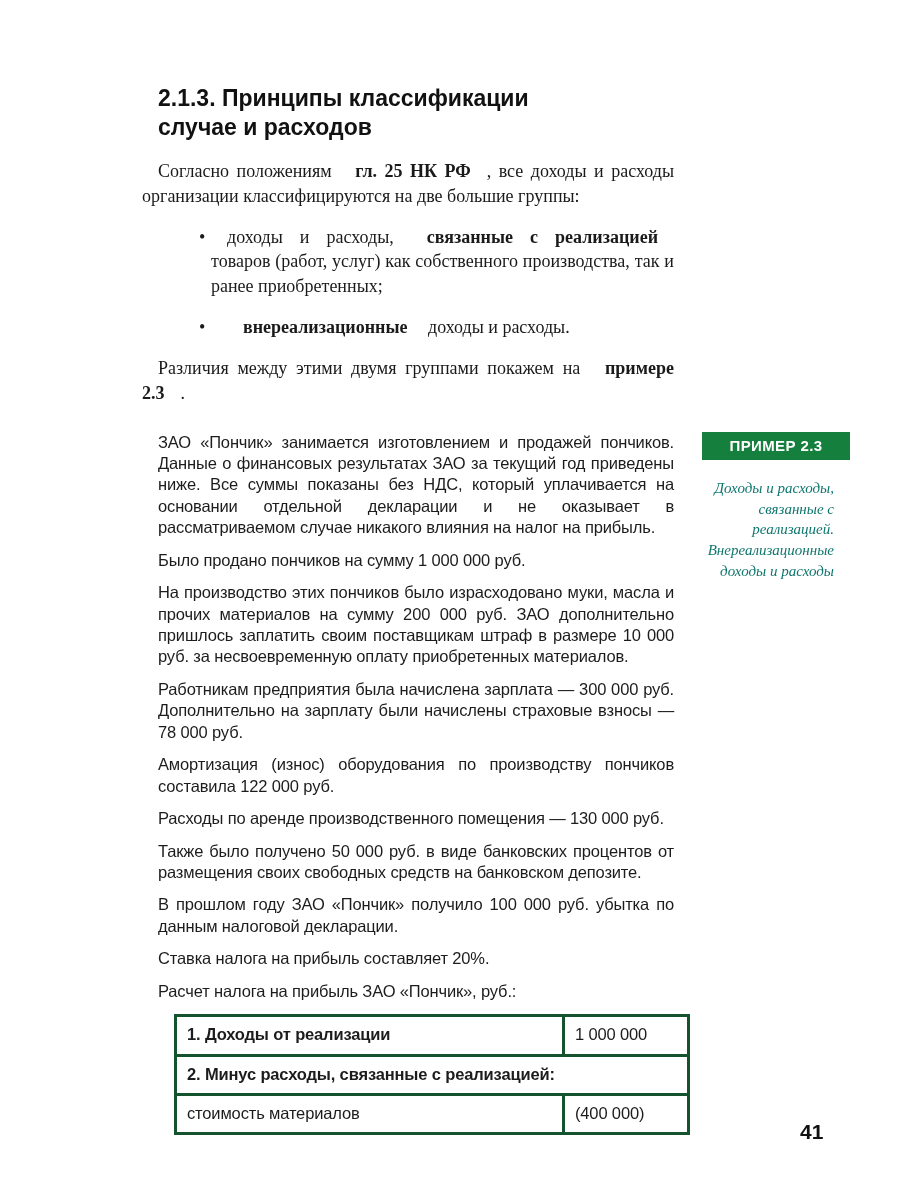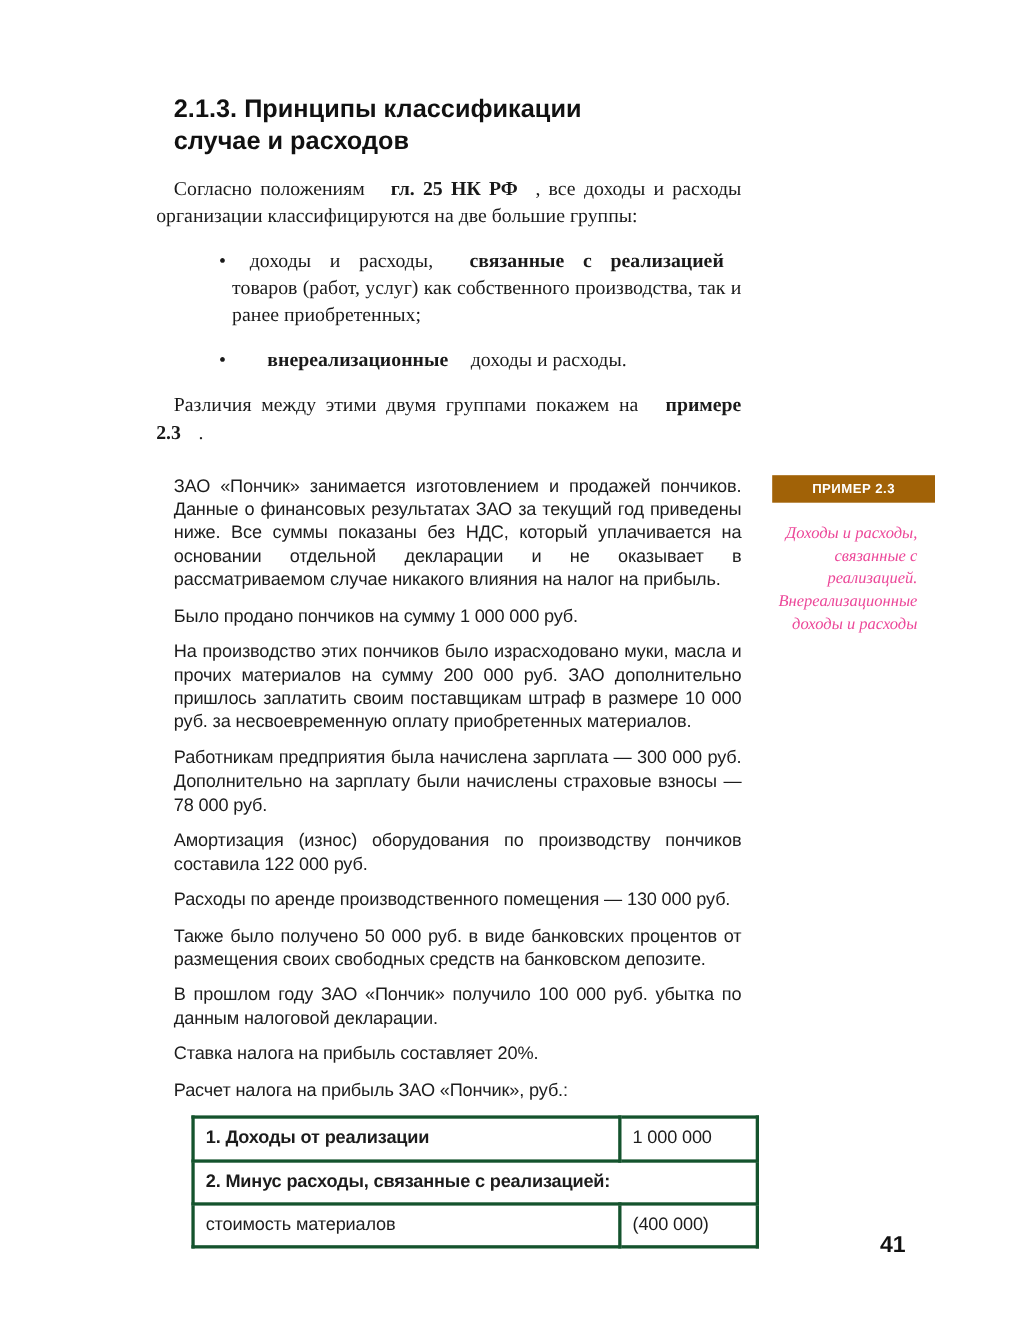--- a/index.html
+++ b/index.html
@@ -74,38 +74,38 @@
   }
   .calc-table td.val-cell { width: 125px; }
   .bold { font-weight: bold; }
   .sidebar {
     position: absolute;
     left: 654px;
     top: 432px;
     width: 148px;
   }
   .example-badge {
-    background: #a16207;
+    background: #15803d;
     color: #ffffff;
     font-family: "Liberation Sans", sans-serif;
     font-weight: bold;
-    font-size: 12px;
+    font-size: 15px;
     letter-spacing: 0.4px;
     text-align: center;
     padding: 5px 0 6px 0;
     width: 148px;
   }
   .sidebar-note {
     margin-top: 18px;
     font-family: "Liberation Serif", serif;
     font-style: italic;
     font-size: 15px;
     line-height: 1.38;
     text-align: right;
-    color: #ec4899;
+    color: #0f766e;
   }
   .page-number {
     position: absolute;
     left: 768px;
     top: 1120px;
     font-family: "Liberation Sans", sans-serif;
     font-weight: bold;
     font-size: 21px;
     color: #111111;
   }

